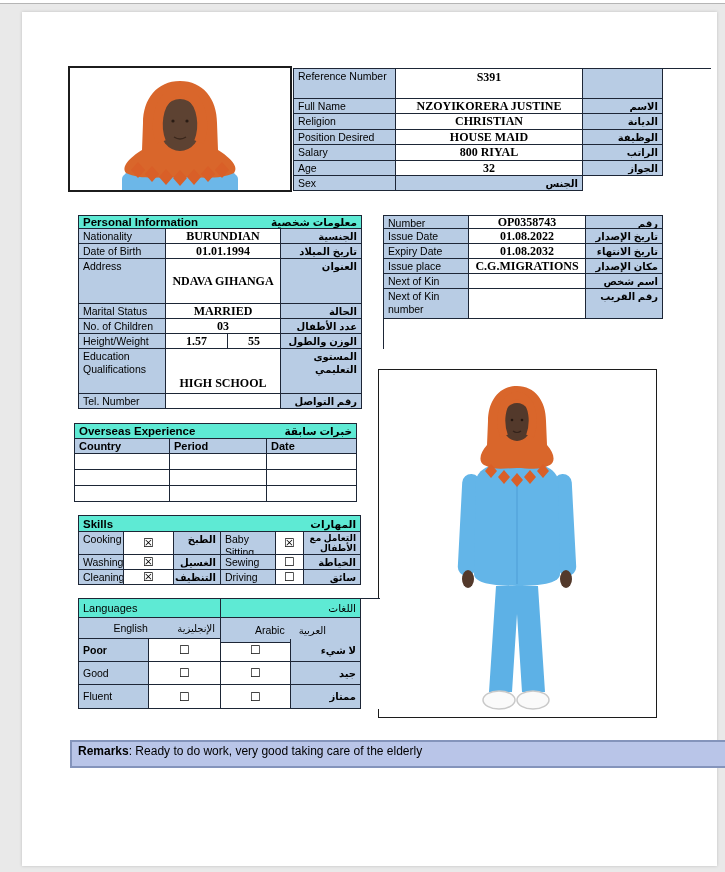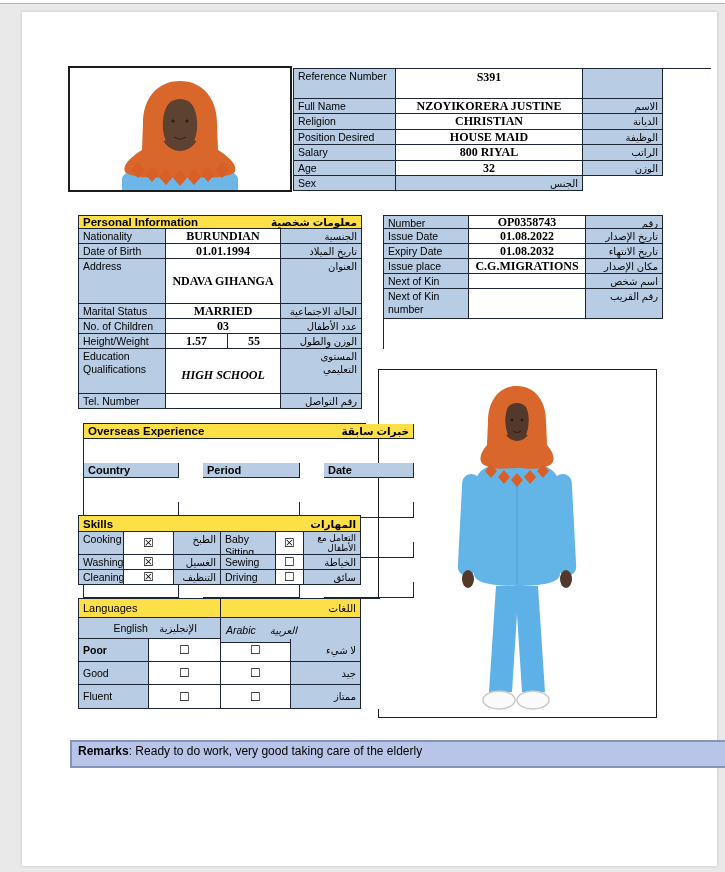--- a/index.html
+++ b/index.html
@@ -14,47 +14,47 @@
   .top-strip{position:absolute;left:0;top:0;width:725px;height:4px;background:#fff;border-bottom:1px solid #b5b5b5;}
   .page{position:absolute;left:22px;top:12px;width:695px;height:854px;background:#fff;box-shadow:0 0 3px rgba(0,0,0,.18);}
   .abs{position:absolute;}
   
   .grid{display:grid;border-left:1px solid var(--bline);border-top:1px solid var(--bline);background:#fff;}
   .cell{border-right:1px solid var(--bline);border-bottom:1px solid var(--bline);overflow:hidden;}
   .sh{background:var(--shade);}
   .lbl{font-size:10.5px;line-height:13px;padding:1px 4px;}
   .val{font-family:"Liberation Serif","DejaVu Serif",serif;font-weight:bold;font-size:12px;display:flex;align-items:center;justify-content:center;text-align:center;line-height:13px;}
   .val.vtop{align-items:flex-start;padding-top:2px;}
-  .val.vbot{align-items:flex-end;padding-bottom:11px;font-style:italic;}
-  .arc{direction:rtl;font-size:10px;line-height:13px;padding:1px 4px;text-align:right;}
+  .val.vbot{align-items:flex-end;padding-bottom:3px;}
+  .arc{direction:rtl;font-size:10px;line-height:13px;padding:1px 4px;text-align:right;font-weight:bold;}
   .arc.vtop{display:block;}
   .chk{display:flex;align-items:center;justify-content:center;font-family:"DejaVu Sans",sans-serif;font-size:12px;line-height:12px;}
-  .ttl{background:#fde047;display:flex;justify-content:space-between;align-items:center;padding:0 4px;font-weight:bold;font-size:11.5px;}
+  .ttl{background:#5eead4;display:flex;justify-content:space-between;align-items:center;padding:0 4px;font-weight:bold;font-size:11.5px;}
   .ttl .ar{direction:rtl;font-size:10.5px;font-weight:bold;}
   .span2{grid-column:span 2;}
   .span3{grid-column:span 3;}
   .span4{grid-column:span 4;}
   .span6{grid-column:span 6;}
   .hdr{font-weight:bold;font-size:11px;padding:1px 4px;}
   
   #tbl-header{left:293px;top:68px;width:418px;grid-template-columns:102px 187px 80px;grid-template-rows:30px 15px 16px 15px 16px 15px 15px;}
   #tbl-personal{left:78px;top:215px;width:284px;grid-template-columns:87px 62px 53px 81px;grid-template-rows:13px 15px 15px 45px 15px 15px 15px 45px 15px;}
   #tbl-passport{left:383px;top:215px;width:280px;grid-template-columns:85px 117px 77px;grid-template-rows:13px 15px 15px 15px 15px 30px 30px;}
-  #tbl-overseas{left:83px;top:423px;width:283px;grid-template-columns:95px 97px 90px;grid-template-rows:15px 15px 16px 16px 16px;gap:24px;}
+  #tbl-overseas{left:74px;top:423px;width:283px;grid-template-columns:95px 97px 90px;grid-template-rows:15px 15px 16px 16px 16px;}
   #tbl-skills{left:78px;top:515px;width:283px;grid-template-columns:45px 50px 47px 55px 28px 57px;grid-template-rows:16px 23px 15px 15px;}
   #tbl-lang{left:78px;top:598px;width:302px;grid-template-columns:70px 72px 70px 70px;grid-template-rows:19px 21px 23px 23px 24px;}
   .photo-box{border:2px solid #1c1c1c;background:#fff;}
   #photo-head{left:68px;top:66px;width:224px;height:126px;}
   #photo-body{left:378px;top:369px;width:279px;height:349px;}
   #remarks-box{left:70px;top:740px;width:708px;height:28px;background:var(--rem-fill);border:2px solid var(--rem-line);font-size:12px;line-height:13px;padding:3px 6px;}
   #remarks-box b{font-weight:bold;}
-  .lang-split{display:flex;align-items:center;justify-content:space-between;padding:0 23px;font-size:10.5px;}
+  .lang-split{display:flex;align-items:center;justify-content:space-between;padding:0 5px;font-size:10.5px;}
   .lang-split .en{flex:1;text-align:center;font-size:10.5px;}
   .lang-split .ar{direction:rtl;font-size:10px;}
-  .lang-split2{display:flex;align-items:center;justify-content:flex-start;padding:12px 5px;font-size:10.5px;font-style:italic;}
+  .lang-split2{display:flex;align-items:center;justify-content:center;padding:12px 5px;font-size:10.5px;}
   .lang-split2 .ar{direction:rtl;font-size:10px;margin-left:14px;}
 </style>
 </head>
 <body>
 
 <div class="top-strip"></div>
 <div class="page"></div>
 
 <div class="abs photo-box" id="photo-head">
   <svg width="220" height="122" viewBox="0 0 220 122">
@@ -94,21 +94,21 @@
   <div class="cell sh lbl">Position Desired</div>
   <div class="cell val">HOUSE MAID</div>
   <div class="cell sh arc">الوظيفة</div>
 
   <div class="cell sh lbl">Salary</div>
   <div class="cell val">800 RIYAL</div>
   <div class="cell sh arc">الراتب</div>
 
   <div class="cell sh lbl">Age</div>
   <div class="cell val">32</div>
-  <div class="cell sh arc">الوزن</div>
+  <div class="cell sh arc">الجواز</div>
 
   <div class="cell sh lbl">Sex</div>
   <div class="cell sh arc">الجنس</div>
 </div>
 
 <div class="abs grid" id="tbl-personal">
   <div class="cell ttl span4">
     <span>Personal Information</span>
     <span class="ar">معلومات شخصية</span>
   </div>

